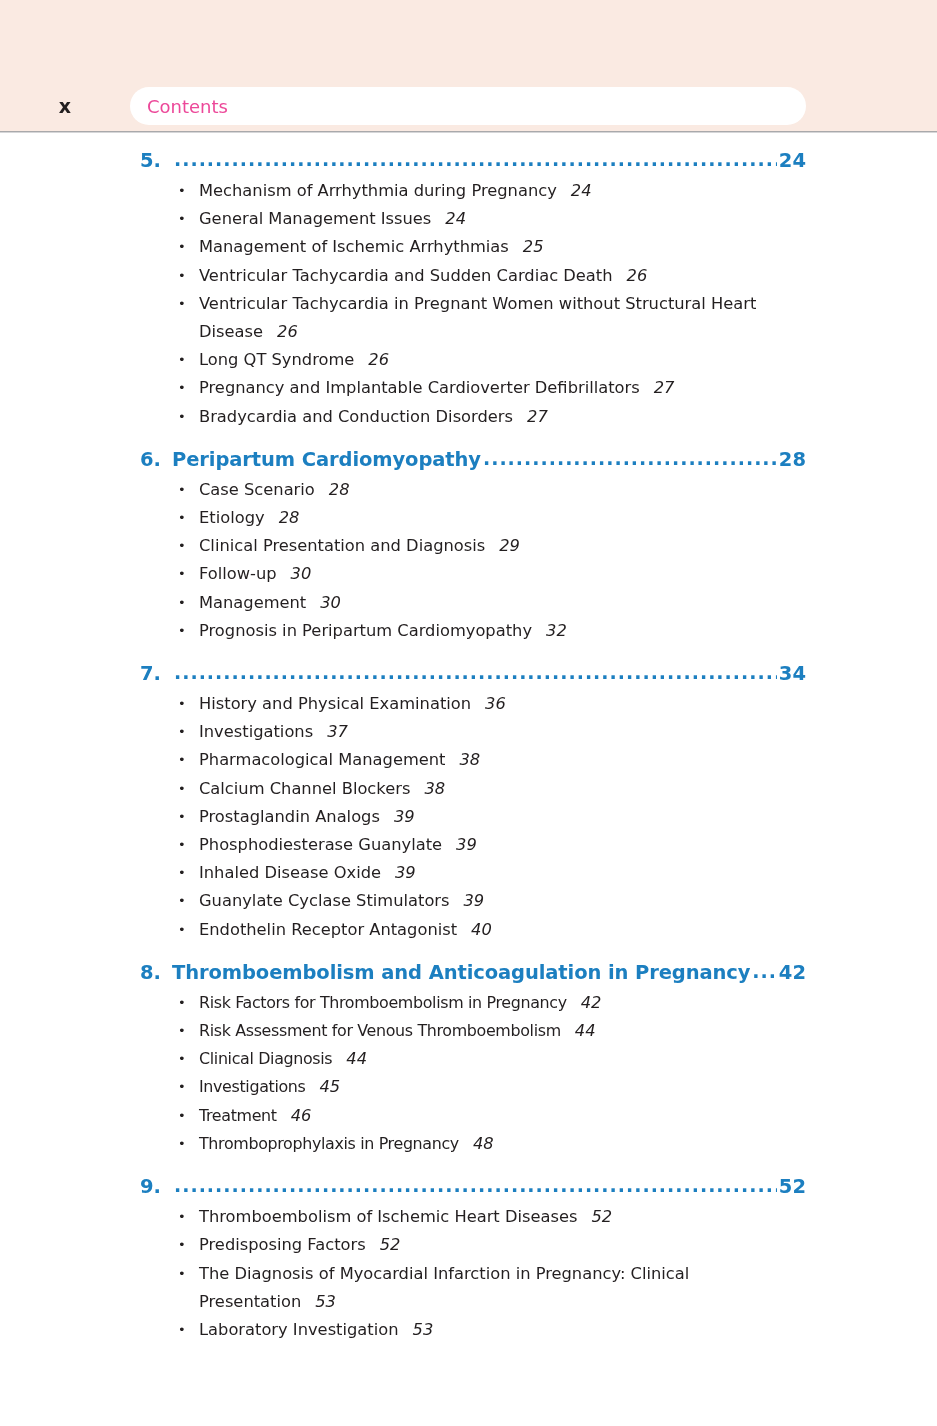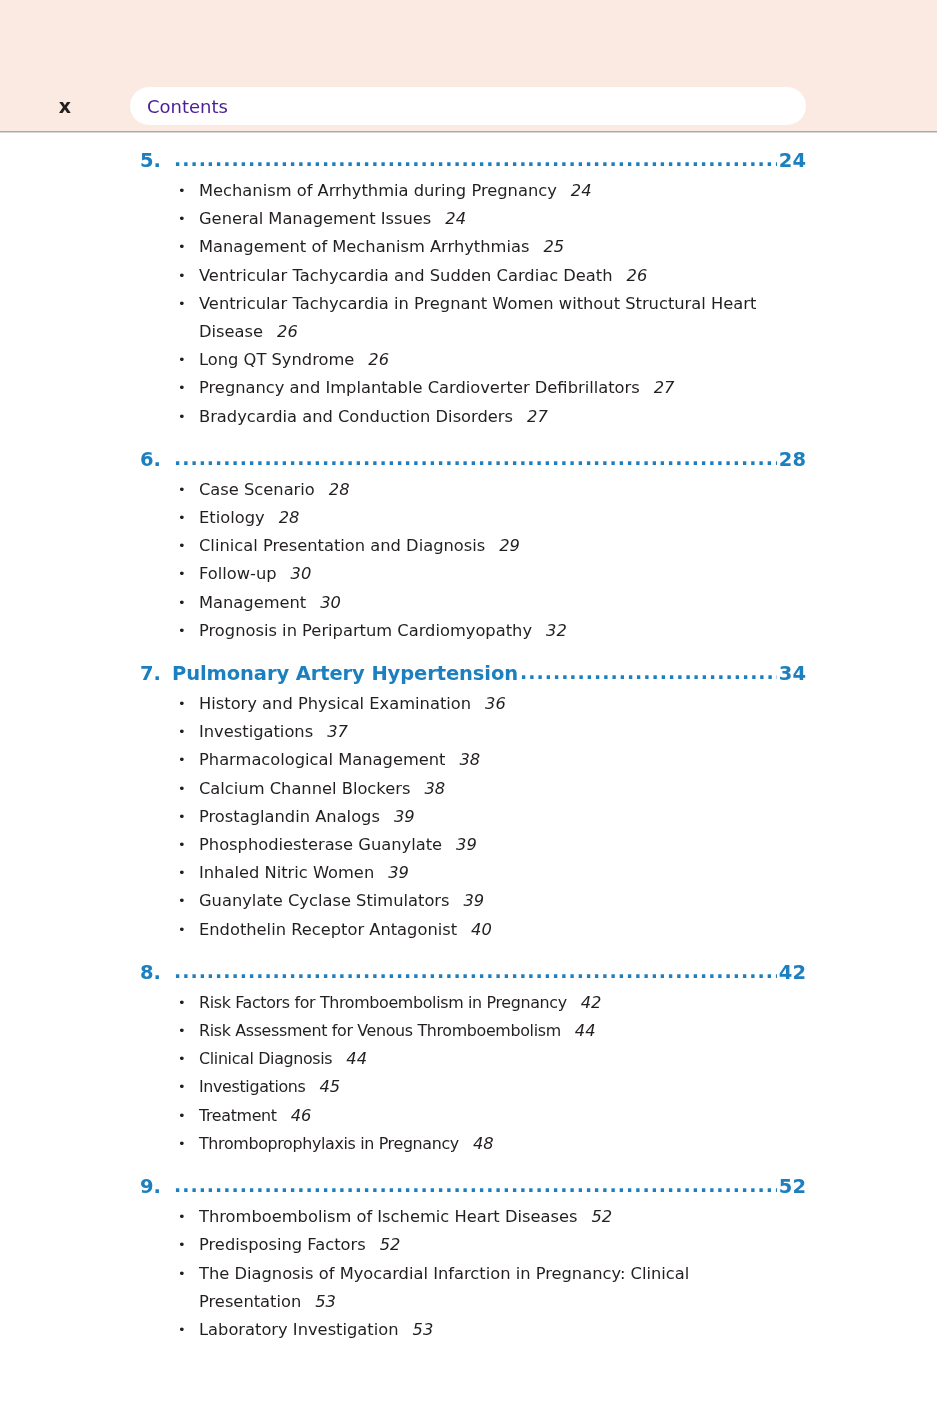--- a/index.html
+++ b/index.html
@@ -49,21 +49,21 @@
     height: 38px;
     background: #ffffff;
     border-radius: 19px;
     display: flex;
     align-items: center;
     padding-left: 17px;
     box-sizing: border-box;
   }
   #running-head-text {
     font-size: 18px;
-    color: #4c1d95;
+    color: #ec4899;
     font-family: "DejaVu Sans", sans-serif;
     font-weight: 400;
   }
   #header-rule {
     position: absolute;
     left: 0;
     top: 131px;
     width: 937px;
     height: 2px;
     background: linear-gradient(to bottom, #a9a9ab 0 1px, #d6d6d8 1px 2px);
@@ -177,65 +177,66 @@
 <div id="toc">
     <div class="chapter">
       <div class="chap-head">
         <span class="chap-num">5.</span>
         <span class="chap-leader">........................................................................................................</span>
         <span class="chap-page">24</span>
       </div>
       <ul class="sublist">
         <li class="subitem"><span class="bullet">•</span><span>Mechanism of Arrhythmia during Pregnancy</span><span class="sub-page">24</span></li>
         <li class="subitem"><span class="bullet">•</span><span>General Management Issues</span><span class="sub-page">24</span></li>
-        <li class="subitem"><span class="bullet">•</span><span>Management of Mechanism Arrhythmias</span><span class="sub-page">25</span></li>
+        <li class="subitem"><span class="bullet">•</span><span>Management of Ischemic Arrhythmias</span><span class="sub-page">25</span></li>
         <li class="subitem"><span class="bullet">•</span><span>Ventricular Tachycardia and Sudden Cardiac Death</span><span class="sub-page">26</span></li>
         <li class="subitem"><span class="bullet">•</span><span>Ventricular Tachycardia in Pregnant Women without Structural Heart Disease</span><span class="sub-page">26</span></li>
         <li class="subitem"><span class="bullet">•</span><span>Long QT Syndrome</span><span class="sub-page">26</span></li>
         <li class="subitem"><span class="bullet">•</span><span>Pregnancy and Implantable Cardioverter Defibrillators</span><span class="sub-page">27</span></li>
         <li class="subitem"><span class="bullet">•</span><span>Bradycardia and Conduction Disorders</span><span class="sub-page">27</span></li>
       </ul>
     </div>
     <div class="chapter">
       <div class="chap-head">
         <span class="chap-num">6.</span>
+        <span class="chap-title">Peripartum Cardiomyopathy</span>
         <span class="chap-leader">........................................................................................................</span>
         <span class="chap-page">28</span>
       </div>
       <ul class="sublist">
         <li class="subitem"><span class="bullet">•</span><span>Case Scenario</span><span class="sub-page">28</span></li>
         <li class="subitem"><span class="bullet">•</span><span>Etiology</span><span class="sub-page">28</span></li>
         <li class="subitem"><span class="bullet">•</span><span>Clinical Presentation and Diagnosis</span><span class="sub-page">29</span></li>
         <li class="subitem"><span class="bullet">•</span><span>Follow-up</span><span class="sub-page">30</span></li>
         <li class="subitem"><span class="bullet">•</span><span>Management</span><span class="sub-page">30</span></li>
         <li class="subitem"><span class="bullet">•</span><span>Prognosis in Peripartum Cardiomyopathy</span><span class="sub-page">32</span></li>
       </ul>
     </div>
     <div class="chapter">
       <div class="chap-head">
         <span class="chap-num">7.</span>
-        <span class="chap-title">Pulmonary Artery Hypertension</span>
         <span class="chap-leader">........................................................................................................</span>
         <span class="chap-page">34</span>
       </div>
       <ul class="sublist">
         <li class="subitem"><span class="bullet">•</span><span>History and Physical Examination</span><span class="sub-page">36</span></li>
         <li class="subitem"><span class="bullet">•</span><span>Investigations</span><span class="sub-page">37</span></li>
         <li class="subitem"><span class="bullet">•</span><span>Pharmacological Management</span><span class="sub-page">38</span></li>
         <li class="subitem"><span class="bullet">•</span><span>Calcium Channel Blockers</span><span class="sub-page">38</span></li>
         <li class="subitem"><span class="bullet">•</span><span>Prostaglandin Analogs</span><span class="sub-page">39</span></li>
         <li class="subitem"><span class="bullet">•</span><span>Phosphodiesterase Guanylate</span><span class="sub-page">39</span></li>
-        <li class="subitem"><span class="bullet">•</span><span>Inhaled Nitric Women</span><span class="sub-page">39</span></li>
+        <li class="subitem"><span class="bullet">•</span><span>Inhaled Disease Oxide</span><span class="sub-page">39</span></li>
         <li class="subitem"><span class="bullet">•</span><span>Guanylate Cyclase Stimulators</span><span class="sub-page">39</span></li>
         <li class="subitem"><span class="bullet">•</span><span>Endothelin Receptor Antagonist</span><span class="sub-page">40</span></li>
       </ul>
     </div>
     <div class="chapter">
       <div class="chap-head">
         <span class="chap-num">8.</span>
+        <span class="chap-title">Thromboembolism and Anticoagulation in Pregnancy</span>
         <span class="chap-leader">........................................................................................................</span>
         <span class="chap-page">42</span>
       </div>
       <ul class="sublist condensed">
         <li class="subitem"><span class="bullet">•</span><span>Risk Factors for Thromboembolism in Pregnancy</span><span class="sub-page">42</span></li>
         <li class="subitem"><span class="bullet">•</span><span>Risk Assessment for Venous Thromboembolism</span><span class="sub-page">44</span></li>
         <li class="subitem"><span class="bullet">•</span><span>Clinical Diagnosis</span><span class="sub-page">44</span></li>
         <li class="subitem"><span class="bullet">•</span><span>Investigations</span><span class="sub-page">45</span></li>
         <li class="subitem"><span class="bullet">•</span><span>Treatment</span><span class="sub-page">46</span></li>
         <li class="subitem"><span class="bullet">•</span><span>Thromboprophylaxis in Pregnancy</span><span class="sub-page">48</span></li>

